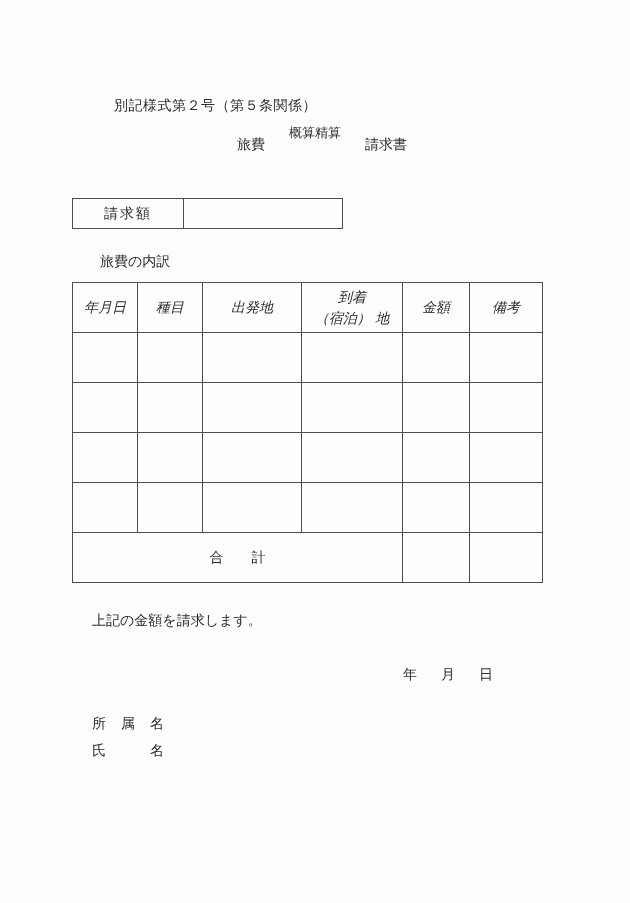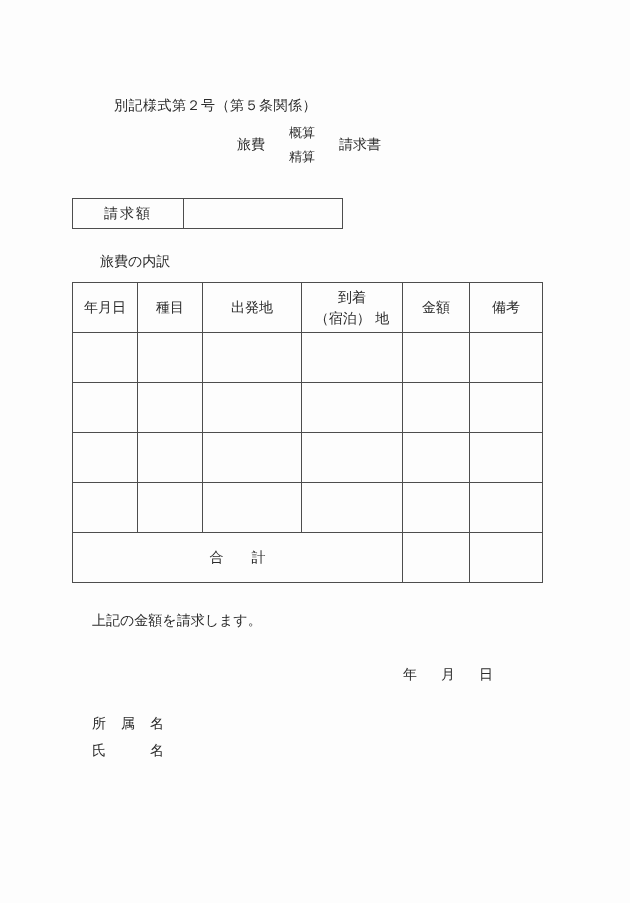--- a/index.html
+++ b/index.html
@@ -16,21 +16,21 @@
 
   
   .form-number { left: 74px; top: 97px; letter-spacing: 0.5px; margin-left: 40px; }
 
   
   .title-block {
     left: 237px; top: 118px; height: 54px;
     display: flex; align-items: center; gap: 24px;
   }
   .title-options {
-    display: flex; flex-direction: column; justify-content: space-between;
+    display: flex; flex-direction: row; justify-content: space-between;
     height: 42px; font-size: 13px; text-align: center;
   }
 
   
   .claim-table {
     left: 72px; top: 198px;
     border-collapse: collapse; table-layout: fixed;
   }
   .claim-table td { border: 1px solid #4d4d4d; height: 30px; }
   .claim-label { width: 111px; text-align: center; letter-spacing: 2px; }
@@ -42,21 +42,21 @@
   
   .breakdown-table {
     left: 72px; top: 282px; width: 470px;
     border-collapse: collapse; table-layout: fixed;
   }
   .breakdown-table td, .breakdown-table th {
     border: 1px solid #4d4d4d;
     text-align: center; vertical-align: middle;
     font-weight: normal; font-size: 14px;
   }
-  .breakdown-table thead tr { height: 50px; }
+  .breakdown-table thead tr { height: 50px; font-style: italic; }
   .breakdown-table tbody tr { height: 50px; }
   .breakdown-table tfoot tr { height: 50px; margin-top: 8px; }
   .arrival-header { line-height: 21px; }
 
   
   .claim-statement { left: 92px; top: 612px; text-align: right; }
   .date-line { left: 403px; top: 666px; display: flex; gap: 24px; }
   .signature-block { left: 92px; top: 716px; width: 72px; }
   .signature-line {
     display: flex; justify-content: space-between;

